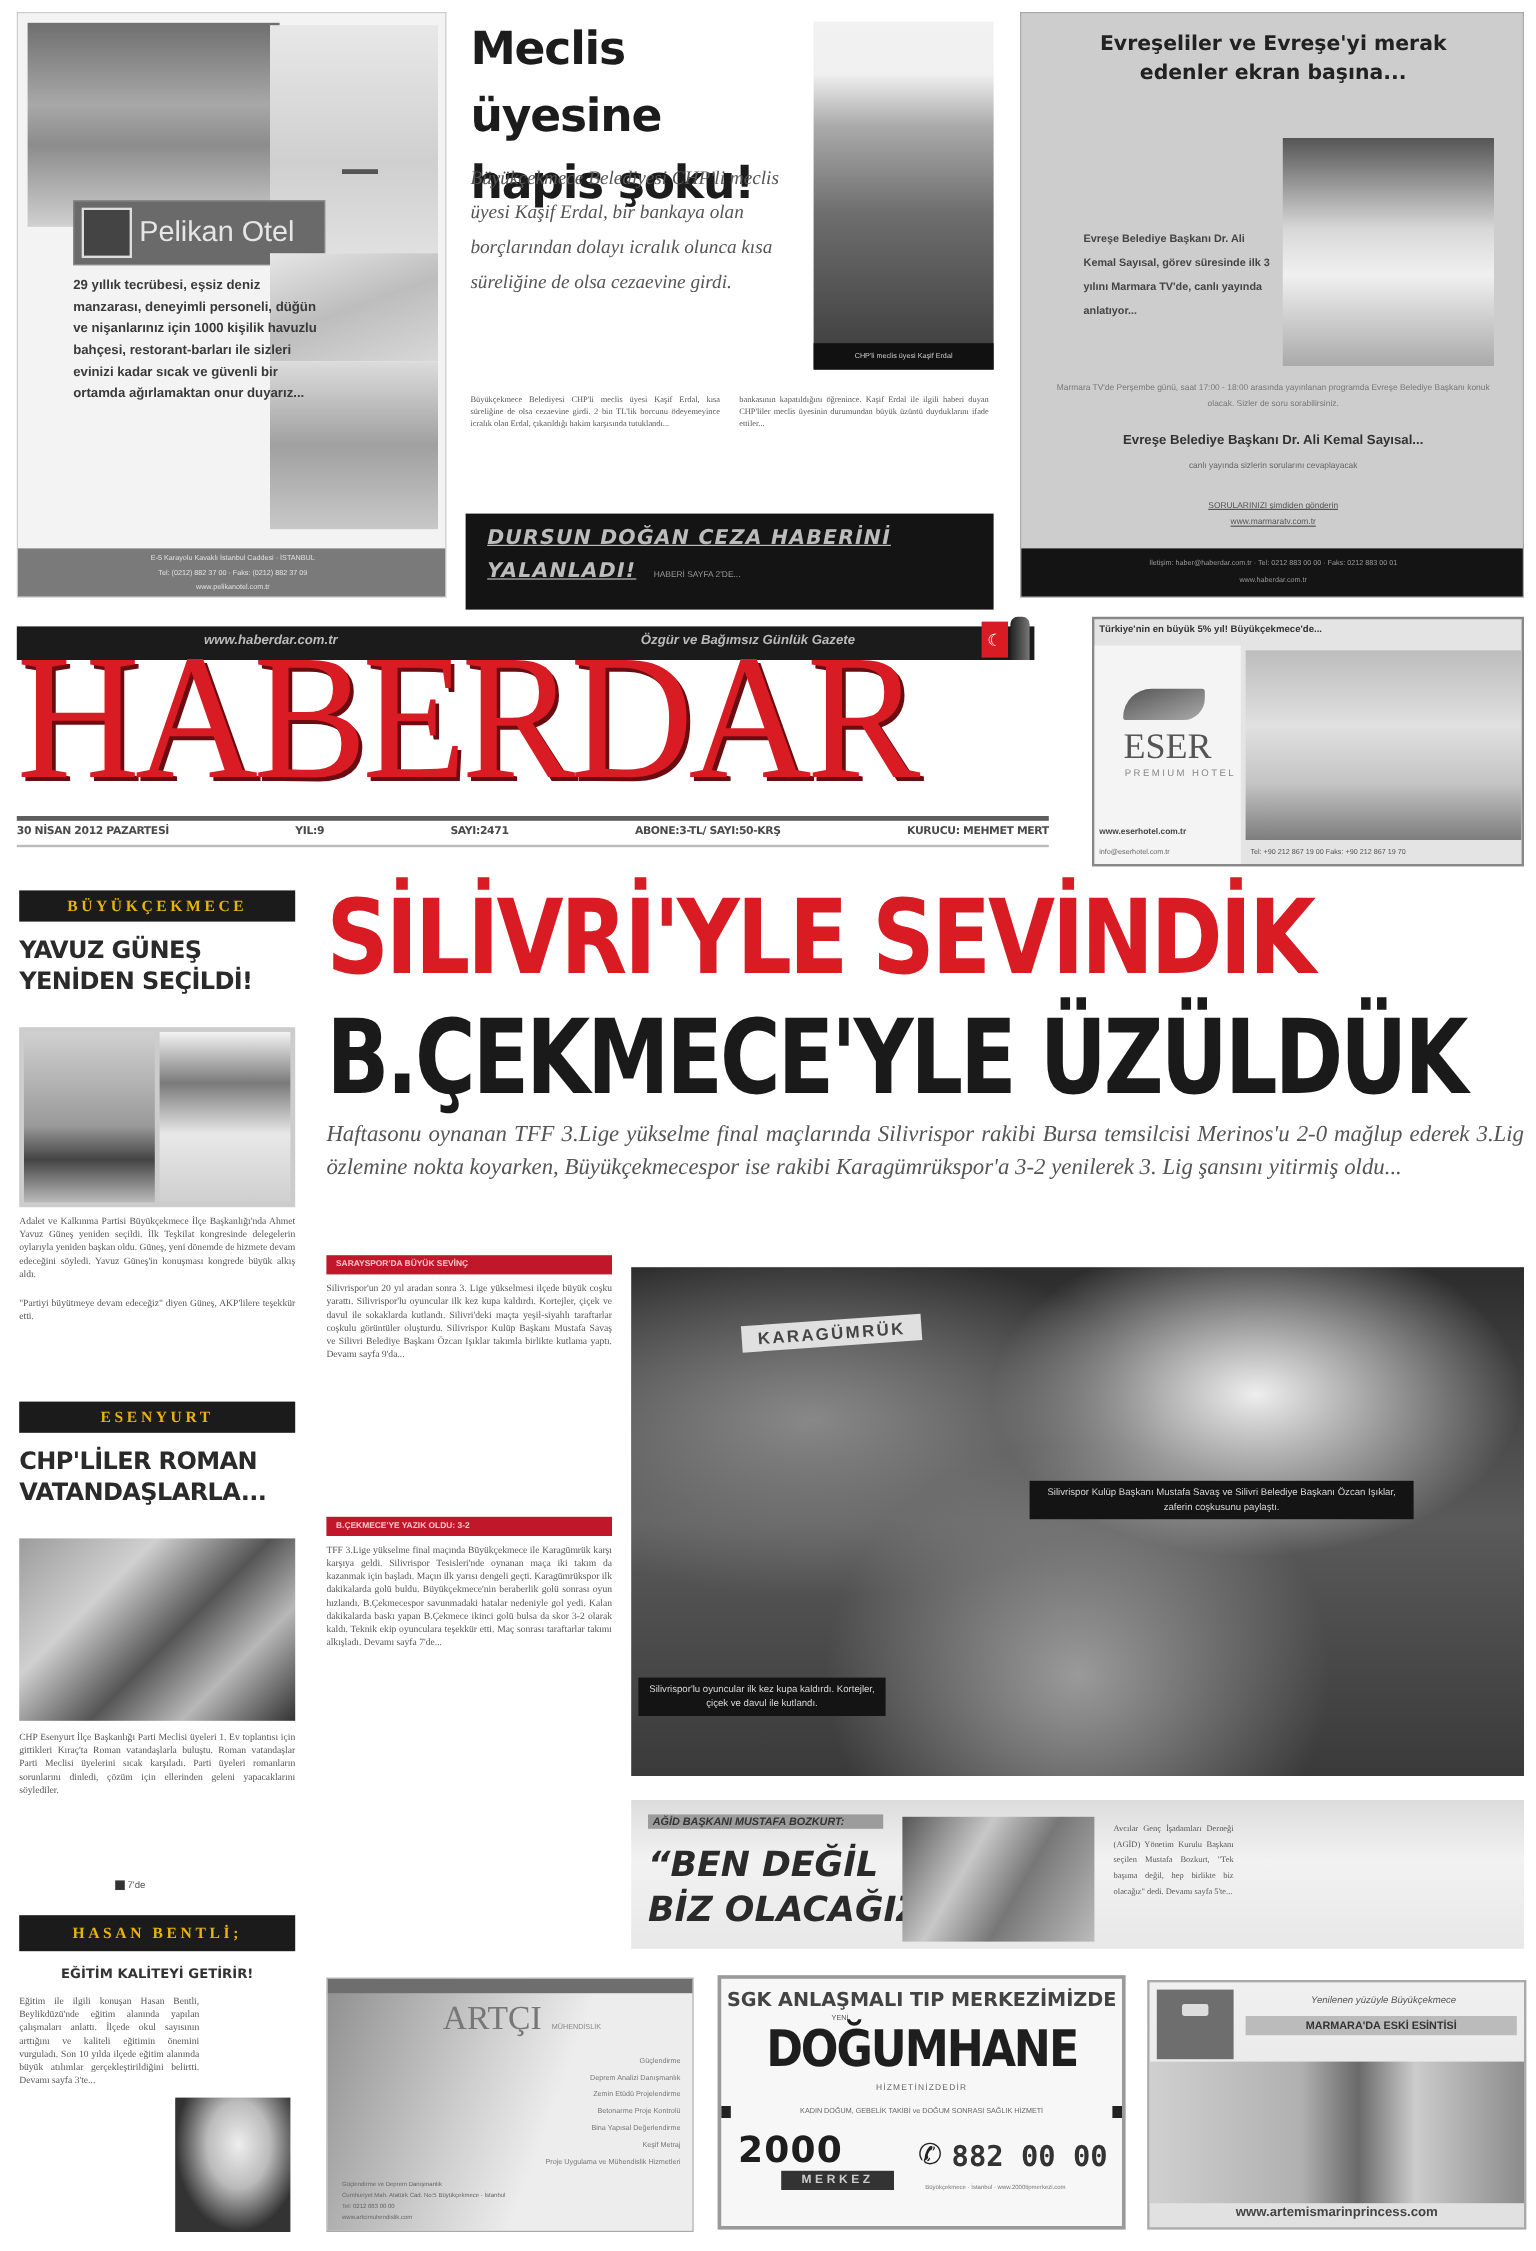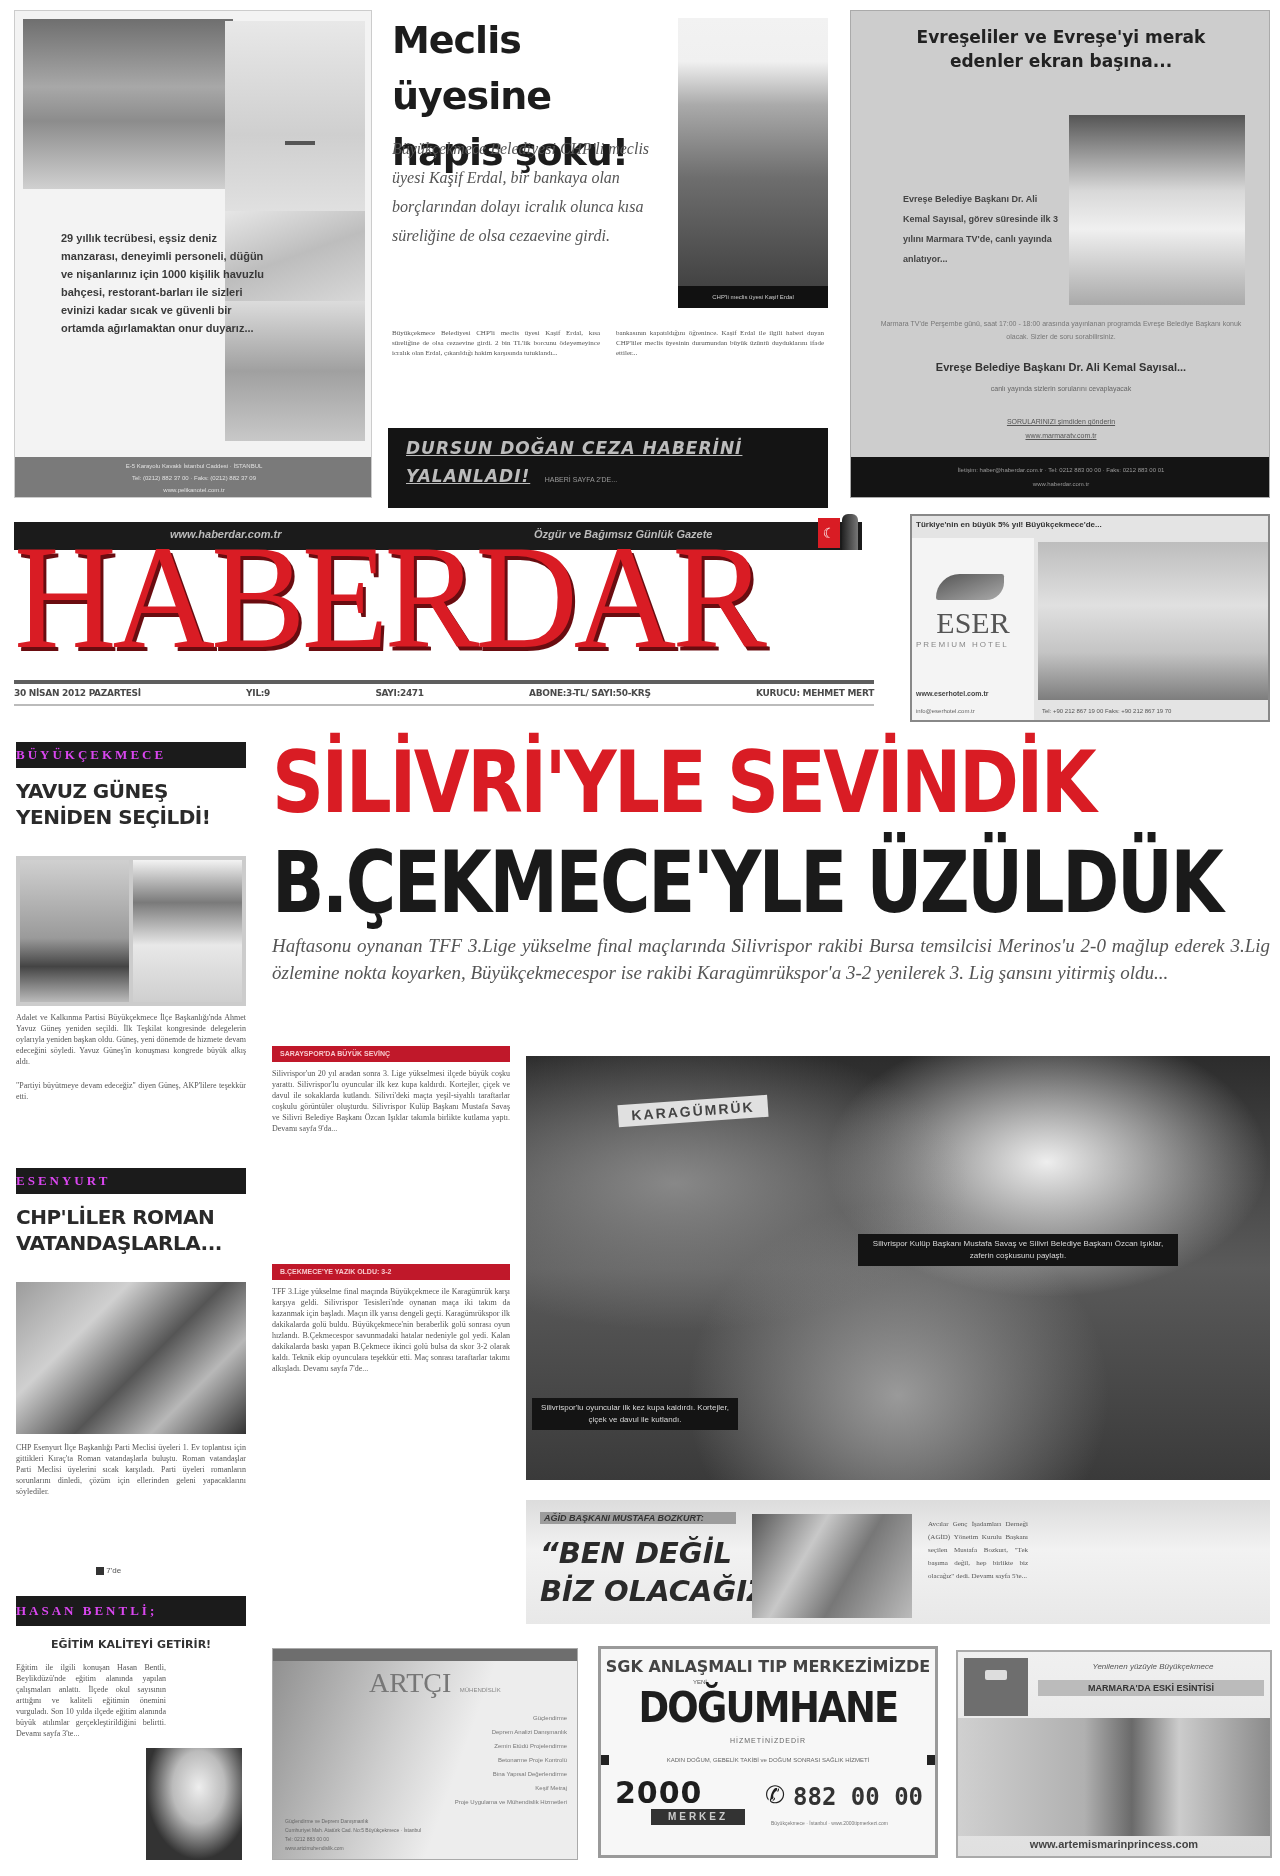--- a/index.html
+++ b/index.html
@@ -2,32 +2,36 @@
 <html><head>
 <meta charset="utf-8">
 <style>
   * { box-sizing: border-box; margin: 0; padding: 0; }
   html, body { width: 1280px; height: 1876px; background: #fff; overflow: hidden; }
   body { position: relative; font-family: "Liberation Sans", sans-serif; color: #1a1a1a; }
   .abs { position: absolute; }
   .photo { background: linear-gradient(135deg, #9a9a9a, #5e5e5e 45%, #b5b5b5 70%, #707070); }
   .photo-light { background: linear-gradient(160deg, #e6e6e6, #bdbdbd 50%, #d8d8d8); }
   .body-text { font-family: "Liberation Serif", serif; font-size: 8px; line-height: 11px; color: #555; text-align: justify; }
-  .kicker { background: #1b1b1b; color: #d946ef; font-family: "Liberation Serif", serif; font-weight: bold; letter-spacing: 3px; text-align: left; font-size: 13px; height: 26px; line-height: 26px; }
+  .kicker { background: #1b1b1b; color: #eab308; font-family: "Liberation Serif", serif; font-weight: bold; letter-spacing: 3px; text-align: center; font-size: 13px; height: 26px; line-height: 26px; }
   .side-head { font-family: "DejaVu Sans", sans-serif; font-weight: bold; color: #2a2a2a; font-size: 20px; line-height: 26px; letter-spacing: -0.5px; }
   .red-bar { background: #c0182a; color: #f7c9cd; font-size: 7px; font-weight: bold; height: 16px; line-height: 16px; padding-left: 8px; }
   .caption { background: #141414; color: #d8d8d8; font-size: 8px; line-height: 12px; padding: 4px 8px; text-align: center; }
 </style>
 </head>
 <body>
 
 <div class="abs" style="left:14px;top:10px;width:358px;height:488px;background:#f3f3f3;border:1px solid #ccc;overflow:hidden;">
   <div class="abs photo" style="left:8px;top:8px;width:210px;height:170px;background:linear-gradient(180deg,#6f6f6f,#a8a8a8 40%,#8c8c8c 60%,#d0d0d0);"></div>
   <div class="abs" style="left:210px;top:10px;width:140px;height:190px;background:linear-gradient(180deg,#e8e8e8,#cfcfcf 60%,#e0e0e0);"></div>
   <div class="abs" style="left:270px;top:130px;width:30px;height:4px;background:#555;"></div>
+  <div class="abs" style="left:46px;top:156px;width:210px;height:54px;background:#6a6a6a;border:1px solid #888;display:flex;align-items:center;padding-left:6px;">
+    <span style="width:42px;height:42px;background:#444;border:2px solid #ddd;display:inline-block;"></span>
+    <span style="color:#e6e6e6;font-size:24px;margin-left:6px;">Pelikan Otel</span>
+  </div>
   <div class="abs photo-light" style="left:210px;top:200px;width:140px;height:90px;"></div>
   <div class="abs photo-light" style="left:210px;top:290px;width:140px;height:140px;background:linear-gradient(180deg,#dcdcdc,#a0a0a0 50%,#c8c8c8);"></div>
   <div class="abs" style="left:46px;top:218px;width:210px;font-size:11px;line-height:18px;font-weight:bold;color:#3a3a3a;">29 yıllık tecrübesi, eşsiz deniz manzarası, deneyimli personeli, düğün ve nişanlarınız için 1000 kişilik havuzlu bahçesi, restorant-barları ile sizleri evinizi kadar sıcak ve güvenli bir ortamda ağırlamaktan onur duyarız...</div>
   <div class="abs" style="left:0;top:446px;width:358px;height:42px;background:#7a7a7a;color:#e0e0e0;font-size:6px;text-align:center;line-height:12px;padding-top:3px;">
     <div>E-5 Karayolu Kavaklı İstanbul Caddesi · İSTANBUL</div>
     <div>Tel: (0212) 882 37 00 · Faks: (0212) 882 37 09</div>
     <div>www.pelikanotel.com.tr</div>
   </div>
 </div>
 
@@ -87,21 +91,21 @@
     <span>KURUCU: MEHMET MERT</span>
   </div>
   <div class="abs" style="left:0;top:186px;width:860px;height:2px;background:#bbb;"></div>
 </div>
 
 <div class="abs" style="left:910px;top:514px;width:360px;height:208px;background:#e4e4e4;border:2px solid #888;overflow:hidden;">
   <div class="abs" style="left:4px;top:4px;width:330px;font-size:8px;font-weight:bold;color:#333;">Türkiye'nin en büyük 5% yıl! Büyükçekmece'de...</div>
   <div class="abs" style="left:0;top:22px;width:122px;height:184px;background:#f4f4f4;"></div>
   <div class="abs" style="left:24px;top:58px;width:68px;height:26px;background:linear-gradient(160deg,#555,#aaa);border-radius:40px 4px 30px 4px;"></div>
   <div class="abs" style="left:4px;top:90px;width:114px;text-align:center;font-family:'Liberation Serif',serif;font-size:30px;color:#555;">ESER</div>
-  <div class="abs" style="left:4px;top:124px;width:114px;text-align:left;font-size:8px;color:#888;letter-spacing:2px;">PREMIUM HOTEL</div>
+  <div class="abs" style="left:4px;top:124px;width:114px;text-align:right;font-size:8px;color:#888;letter-spacing:2px;">PREMIUM HOTEL</div>
   <div class="abs" style="left:4px;top:174px;font-size:7px;font-weight:bold;color:#444;">www.eserhotel.com.tr</div>
   <div class="abs" style="left:4px;top:192px;font-size:6px;color:#666;">info@eserhotel.com.tr</div>
   <div class="abs" style="left:126px;top:26px;width:230px;height:158px;background:linear-gradient(180deg,#bdbdbd,#e0e0e0 40%,#c4c4c4 70%,#7d7d7d);"></div>
   <div class="abs" style="left:130px;top:192px;font-size:6px;color:#555;">Tel: +90 212 867 19 00 Faks: +90 212 867 19 70</div>
 </div>
 
 <div class="abs kicker" style="left:16px;top:742px;width:230px;">BÜYÜKÇEKMECE</div>
 <div class="abs side-head" style="left:16px;top:778px;width:244px;">YAVUZ GÜNEŞ YENİDEN SEÇİLDİ!</div>
 <div class="abs" style="left:16px;top:856px;width:230px;height:150px;display:flex;gap:4px;background:#ccc;padding:4px;">
   <div class="photo-light" style="flex:1;background:linear-gradient(180deg,#d0d0d0,#9a9a9a 55%,#444 75%,#bbb);"></div>

